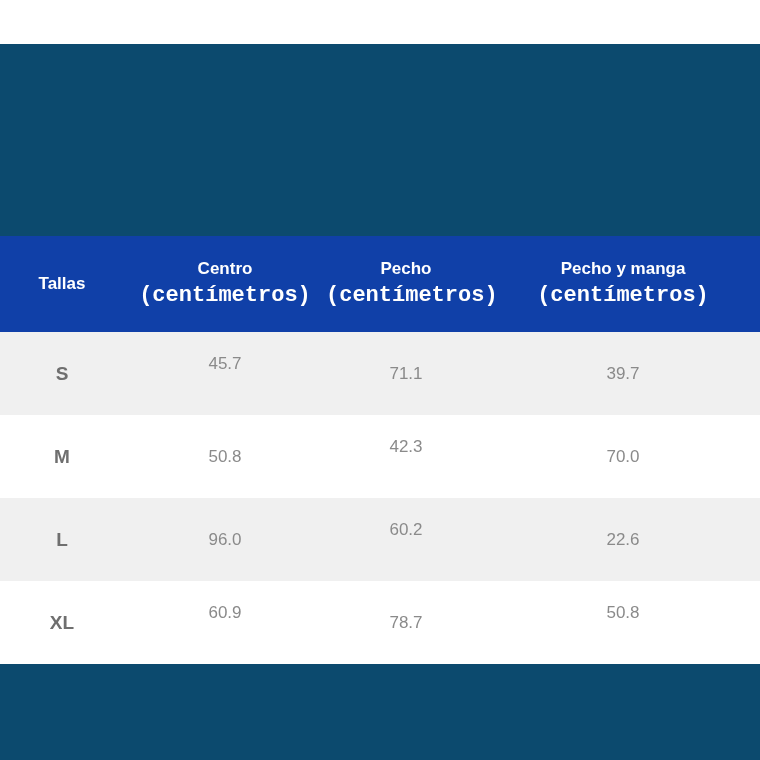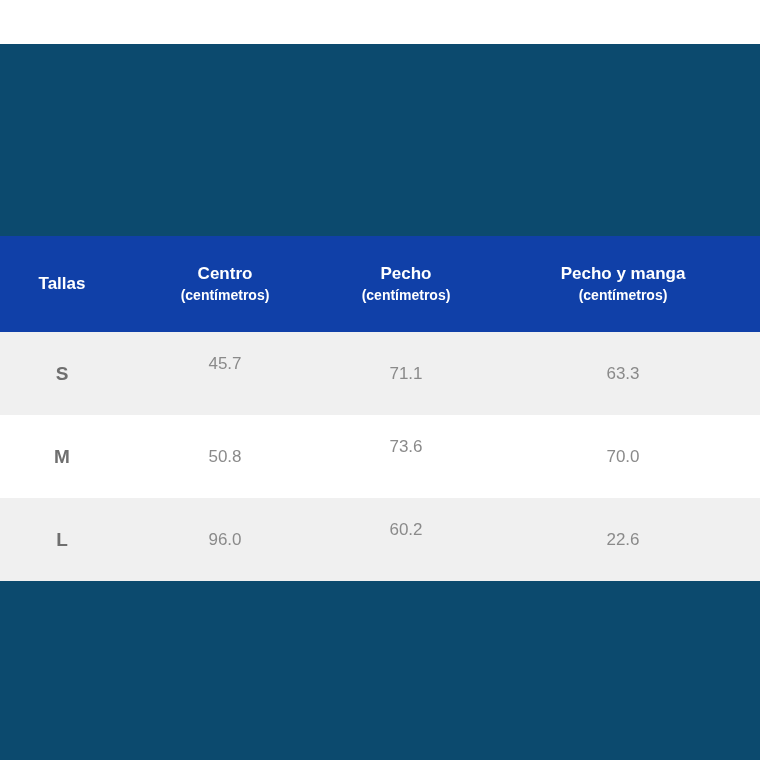--- a/index.html
+++ b/index.html
@@ -44,22 +44,23 @@
     vertical-align: middle;
     line-height: 1.35;
   }
   thead th .hdr-main {
     display: block;
     font-size: 17px;
     font-weight: bold;
   }
   thead th .hdr-sub {
     display: block;
-    font-size: 14px;
+    font-size: 22px;
     font-weight: bold;
+    font-family: Liberation Mono, monospace;
   }
   thead th.col-tallas .hdr-main {
     font-size: 17px;
   }
 
   tbody td {
     text-align: center;
     font-size: 17px;
     color: #8a8a8a;
     height: 63px;
@@ -110,29 +111,35 @@
           <span class="hdr-main">Pecho y manga</span>
           <span class="hdr-sub">(centímetros)</span>
         </th>
       </tr>
     </thead>
     <tbody>
       <tr class="odd">
         <td class="size-label">S</td>
         <td class="v-up">45.7</td>
         <td class="v-down">71.1</td>
-        <td class="v-down">63.3</td>
+        <td class="v-down">39.7</td>
       </tr>
       <tr class="even">
         <td class="size-label">M</td>
         <td class="v-down">50.8</td>
-        <td class="v-up">73.6</td>
+        <td class="v-up">42.3</td>
         <td class="v-down">70.0</td>
       </tr>
       <tr class="odd">
         <td class="size-label">L</td>
         <td class="v-down">96.0</td>
         <td class="v-up">60.2</td>
         <td class="v-down">22.6</td>
       </tr>
+      <tr class="even">
+        <td class="size-label">XL</td>
+        <td class="v-up">60.9</td>
+        <td class="v-down">78.7</td>
+        <td class="v-up">50.8</td>
+      </tr>
     </tbody>
   </table>
 </div>
 
 </body></html>

